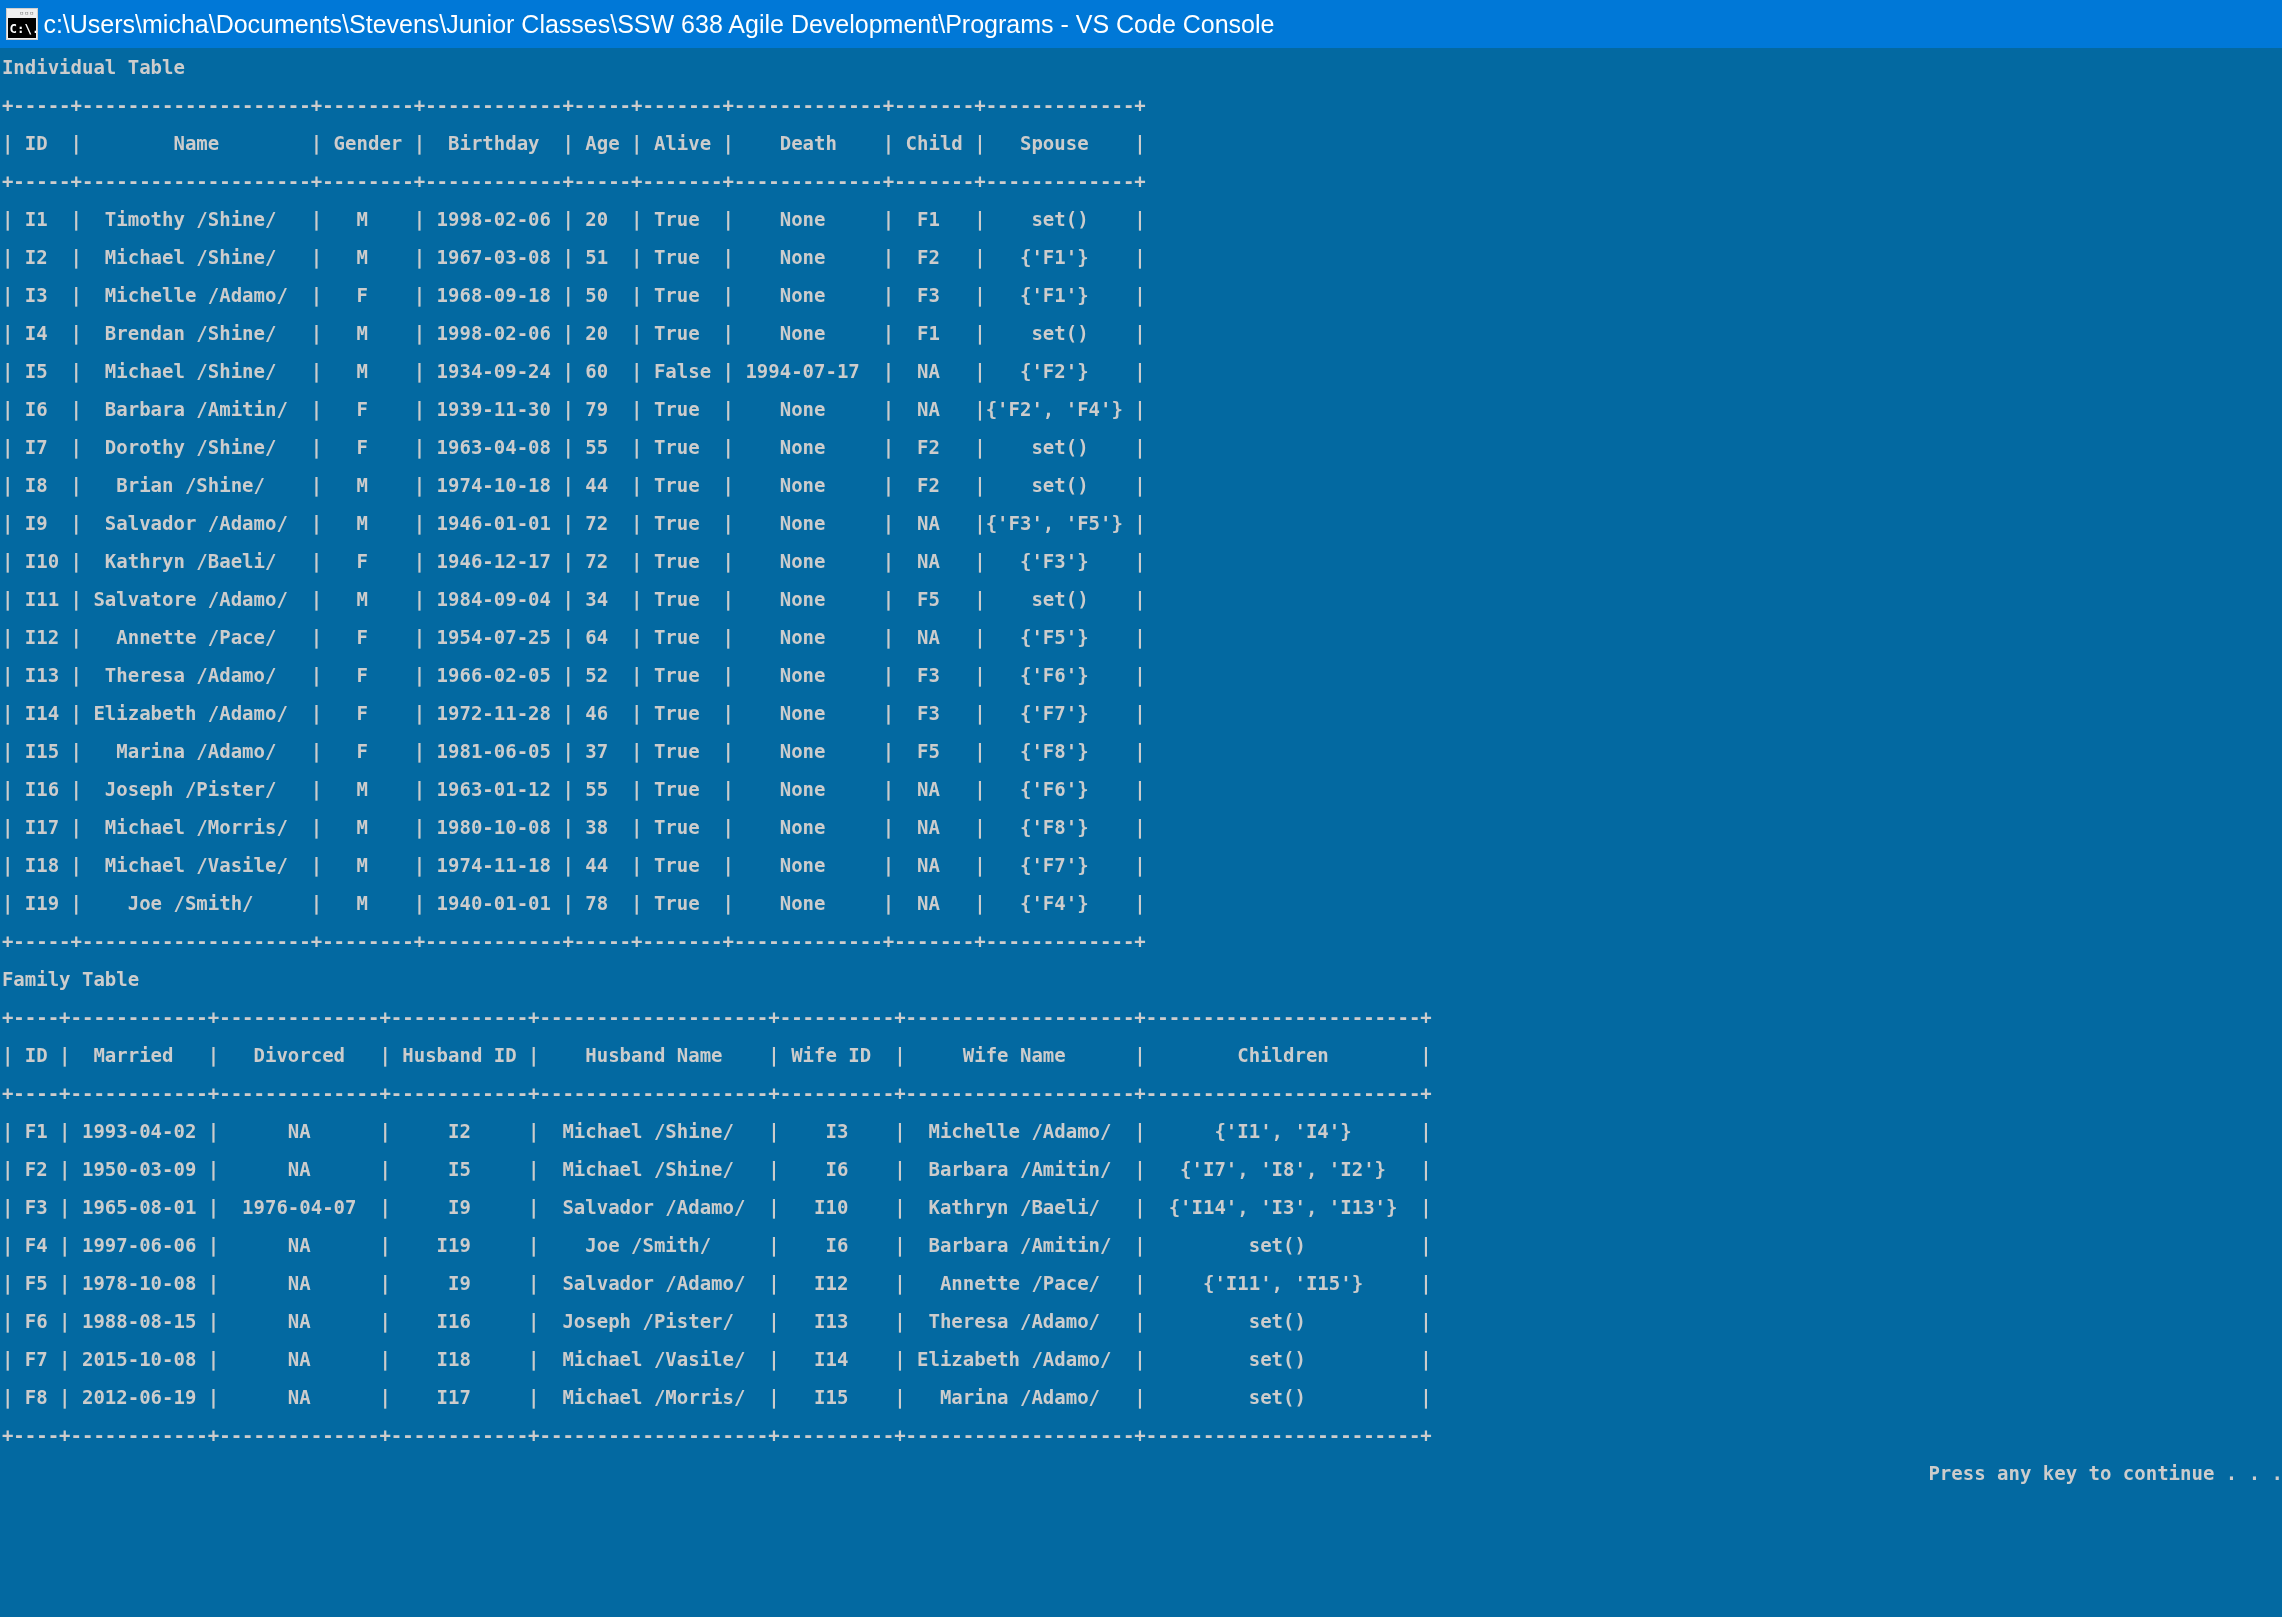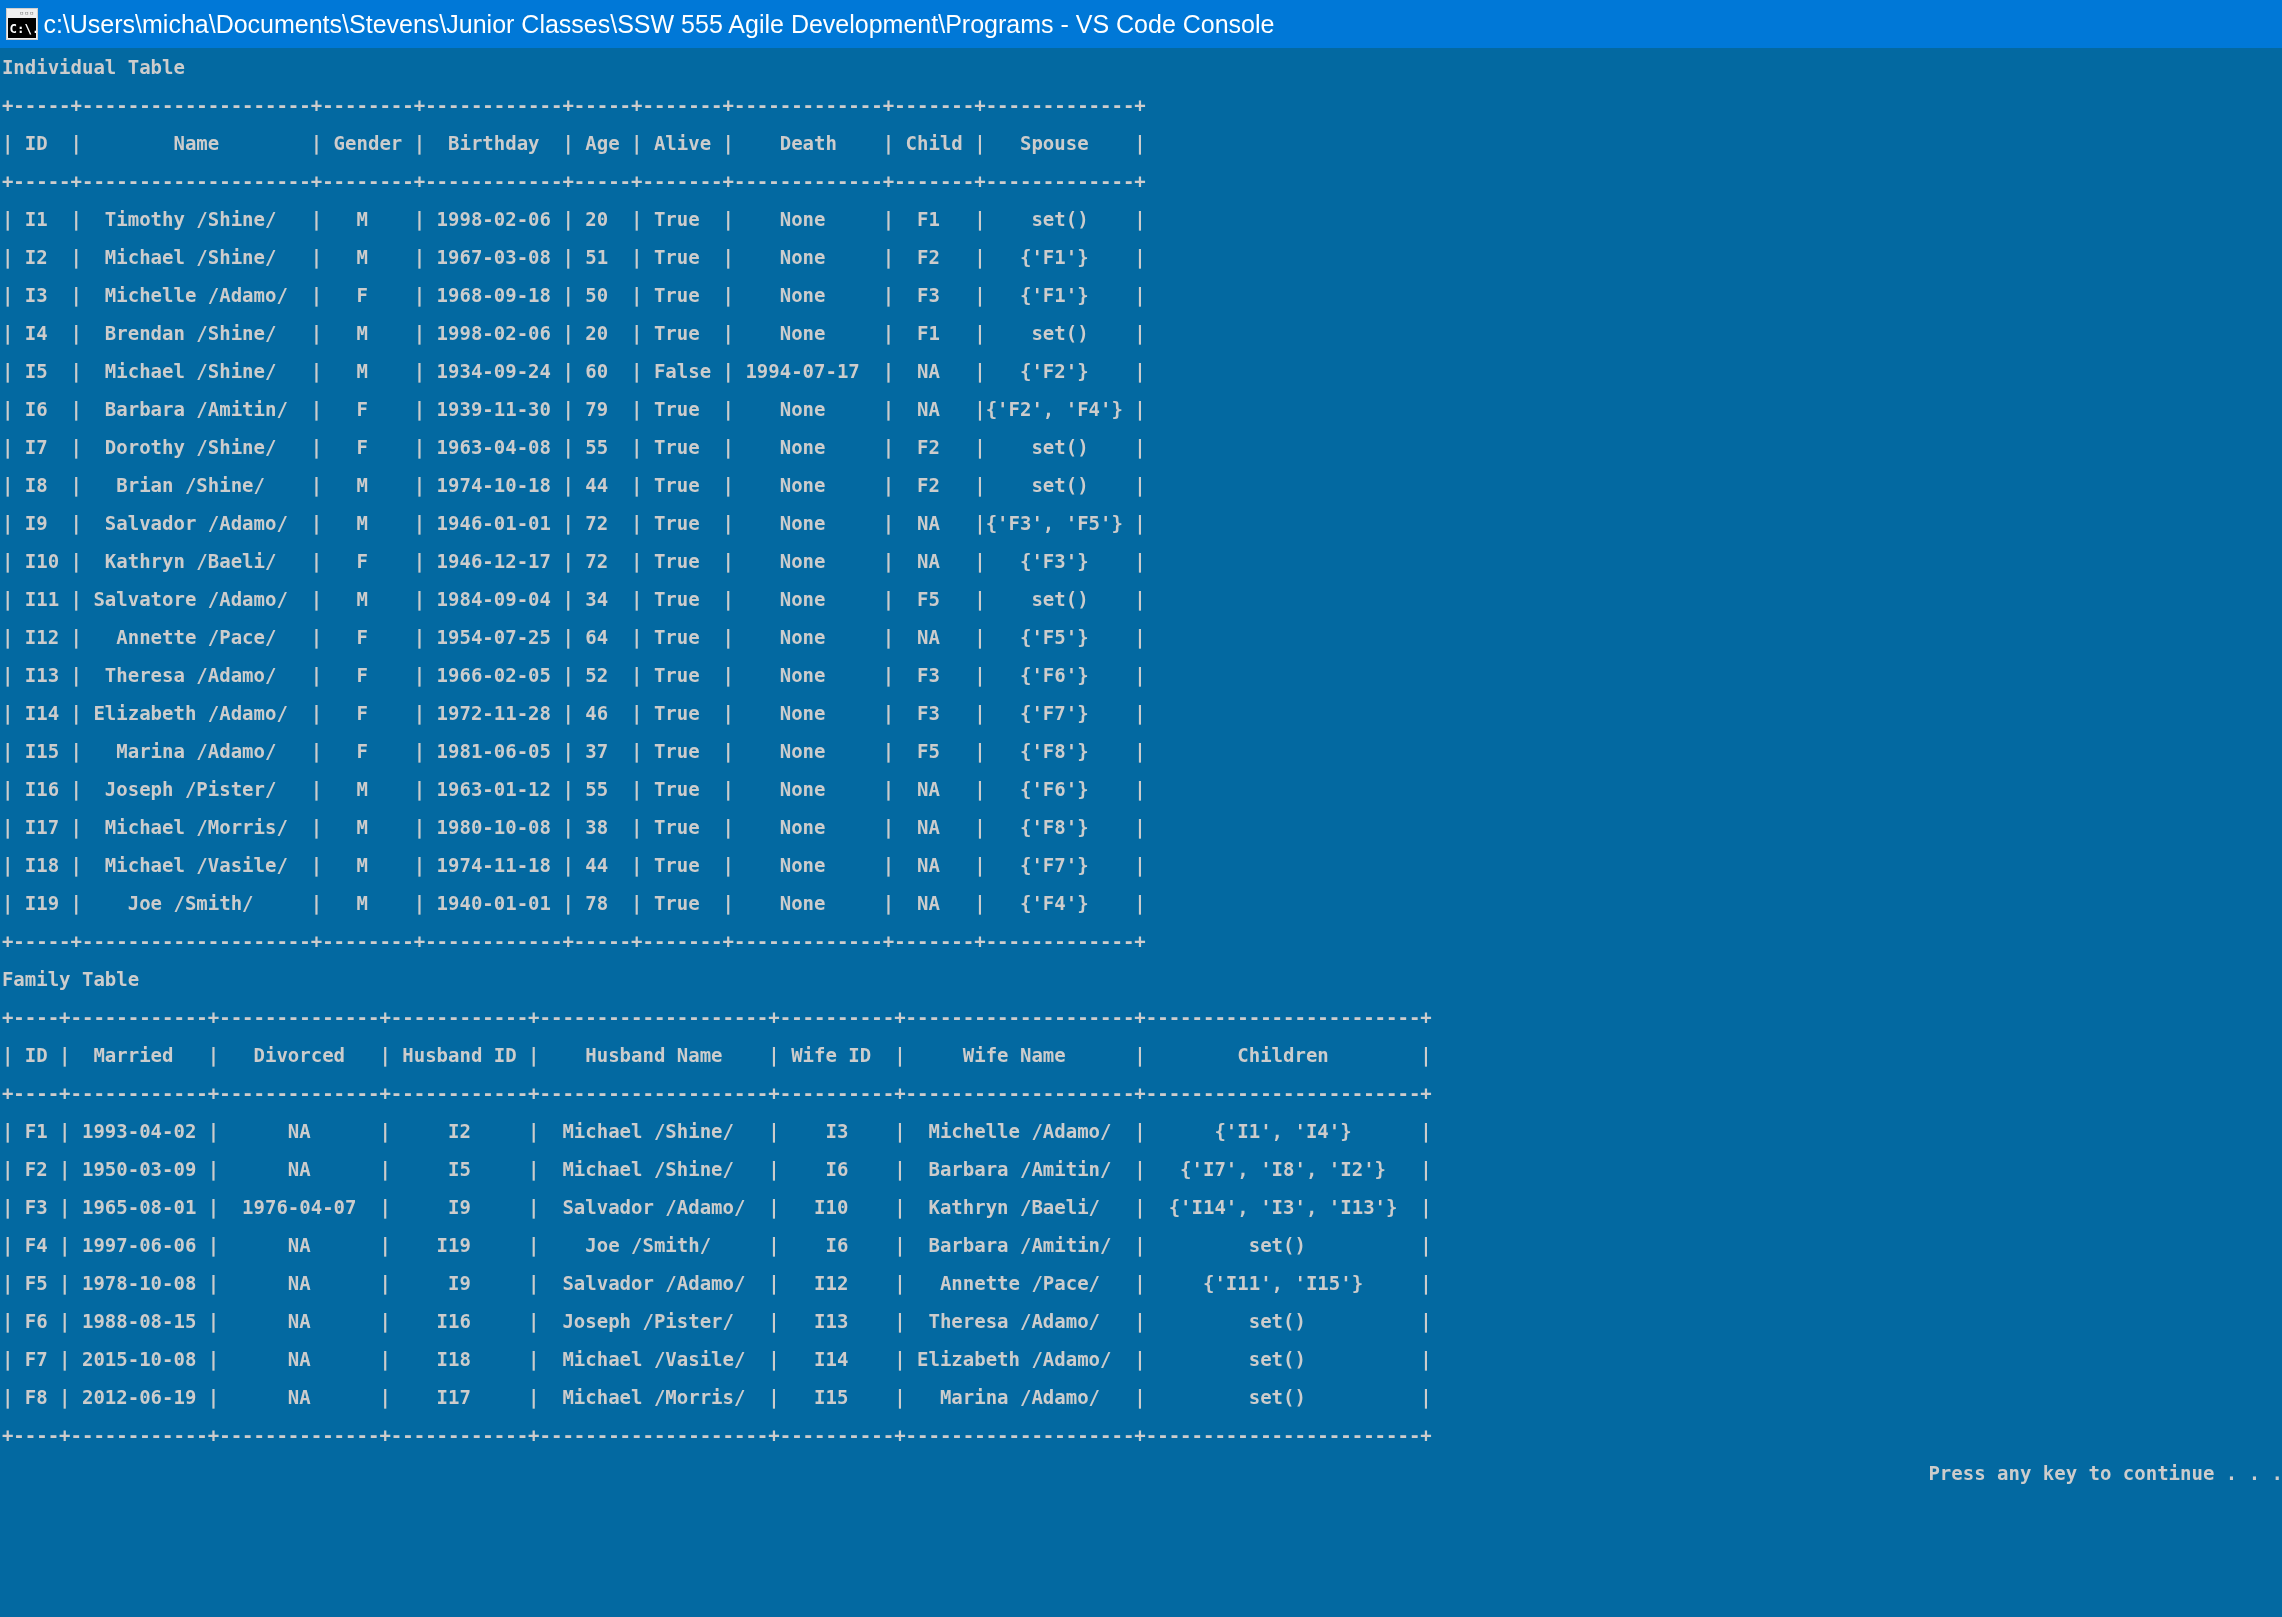--- a/index.html
+++ b/index.html
@@ -101,19 +101,19 @@
 </head>
 <body>
 
 <div id="app">
 
   <div id="titlebar">
     <div id="console-icon">
       <div class="titlestrip">▫▫▫</div>
       <div class="screen">C:\.</div>
     </div>
-    <div id="titlebar-text">c:\Users\micha\Documents\Stevens\Junior Classes\SSW 555 Agile Development\Programs - VS Code Console</div>
+    <div id="titlebar-text">c:\Users\micha\Documents\Stevens\Junior Classes\SSW 638 Agile Development\Programs - VS Code Console</div>
   </div>
 
   <div id="console-body"><div class="console-line section-label">Individual Table</div><div class="console-line rule">+-----+--------------------+--------+------------+-----+-------+-------------+-------+-------------+</div><div class="console-line">| ID  |        Name        | Gender |  Birthday  | Age | Alive |    Death    | Child |   Spouse    |</div><div class="console-line rule">+-----+--------------------+--------+------------+-----+-------+-------------+-------+-------------+</div><div class="console-line">| I1  |  Timothy /Shine/   |   M    | 1998-02-06 | 20  | True  |    None     |  F1   |    set()    |</div><div class="console-line">| I2  |  Michael /Shine/   |   M    | 1967-03-08 | 51  | True  |    None     |  F2   |   {'F1'}    |</div><div class="console-line">| I3  |  Michelle /Adamo/  |   F    | 1968-09-18 | 50  | True  |    None     |  F3   |   {'F1'}    |</div><div class="console-line">| I4  |  Brendan /Shine/   |   M    | 1998-02-06 | 20  | True  |    None     |  F1   |    set()    |</div><div class="console-line">| I5  |  Michael /Shine/   |   M    | 1934-09-24 | 60  | False | 1994-07-17  |  NA   |   {'F2'}    |</div><div class="console-line">| I6  |  Barbara /Amitin/  |   F    | 1939-11-30 | 79  | True  |    None     |  NA   |{'F2', 'F4'} |</div><div class="console-line">| I7  |  Dorothy /Shine/   |   F    | 1963-04-08 | 55  | True  |    None     |  F2   |    set()    |</div><div class="console-line">| I8  |   Brian /Shine/    |   M    | 1974-10-18 | 44  | True  |    None     |  F2   |    set()    |</div><div class="console-line">| I9  |  Salvador /Adamo/  |   M    | 1946-01-01 | 72  | True  |    None     |  NA   |{'F3', 'F5'} |</div><div class="console-line">| I10 |  Kathryn /Baeli/   |   F    | 1946-12-17 | 72  | True  |    None     |  NA   |   {'F3'}    |</div><div class="console-line">| I11 | Salvatore /Adamo/  |   M    | 1984-09-04 | 34  | True  |    None     |  F5   |    set()    |</div><div class="console-line">| I12 |   Annette /Pace/   |   F    | 1954-07-25 | 64  | True  |    None     |  NA   |   {'F5'}    |</div><div class="console-line">| I13 |  Theresa /Adamo/   |   F    | 1966-02-05 | 52  | True  |    None     |  F3   |   {'F6'}    |</div><div class="console-line">| I14 | Elizabeth /Adamo/  |   F    | 1972-11-28 | 46  | True  |    None     |  F3   |   {'F7'}    |</div><div class="console-line">| I15 |   Marina /Adamo/   |   F    | 1981-06-05 | 37  | True  |    None     |  F5   |   {'F8'}    |</div><div class="console-line">| I16 |  Joseph /Pister/   |   M    | 1963-01-12 | 55  | True  |    None     |  NA   |   {'F6'}    |</div><div class="console-line">| I17 |  Michael /Morris/  |   M    | 1980-10-08 | 38  | True  |    None     |  NA   |   {'F8'}    |</div><div class="console-line">| I18 |  Michael /Vasile/  |   M    | 1974-11-18 | 44  | True  |    None     |  NA   |   {'F7'}    |</div><div class="console-line">| I19 |    Joe /Smith/     |   M    | 1940-01-01 | 78  | True  |    None     |  NA   |   {'F4'}    |</div><div class="console-line rule">+-----+--------------------+--------+------------+-----+-------+-------------+-------+-------------+</div><div class="console-line section-label">Family Table</div><div class="console-line rule">+----+------------+--------------+------------+--------------------+----------+--------------------+------------------------+</div><div class="console-line">| ID |  Married   |   Divorced   | Husband ID |    Husband Name    | Wife ID  |     Wife Name      |        Children        |</div><div class="console-line rule">+----+------------+--------------+------------+--------------------+----------+--------------------+------------------------+</div><div class="console-line">| F1 | 1993-04-02 |      NA      |     I2     |  Michael /Shine/   |    I3    |  Michelle /Adamo/  |      {'I1', 'I4'}      |</div><div class="console-line">| F2 | 1950-03-09 |      NA      |     I5     |  Michael /Shine/   |    I6    |  Barbara /Amitin/  |   {'I7', 'I8', 'I2'}   |</div><div class="console-line">| F3 | 1965-08-01 |  1976-04-07  |     I9     |  Salvador /Adamo/  |   I10    |  Kathryn /Baeli/   |  {'I14', 'I3', 'I13'}  |</div><div class="console-line">| F4 | 1997-06-06 |      NA      |    I19     |    Joe /Smith/     |    I6    |  Barbara /Amitin/  |         set()          |</div><div class="console-line">| F5 | 1978-10-08 |      NA      |     I9     |  Salvador /Adamo/  |   I12    |   Annette /Pace/   |     {'I11', 'I15'}     |</div><div class="console-line">| F6 | 1988-08-15 |      NA      |    I16     |  Joseph /Pister/   |   I13    |  Theresa /Adamo/   |         set()          |</div><div class="console-line">| F7 | 2015-10-08 |      NA      |    I18     |  Michael /Vasile/  |   I14    | Elizabeth /Adamo/  |         set()          |</div><div class="console-line">| F8 | 2012-06-19 |      NA      |    I17     |  Michael /Morris/  |   I15    |   Marina /Adamo/   |         set()          |</div><div class="console-line rule">+----+------------+--------------+------------+--------------------+----------+--------------------+------------------------+</div><div class="console-line prompt-line">Press any key to continue . . .</div></div>
 
 </div>
 
 
 </body></html>

